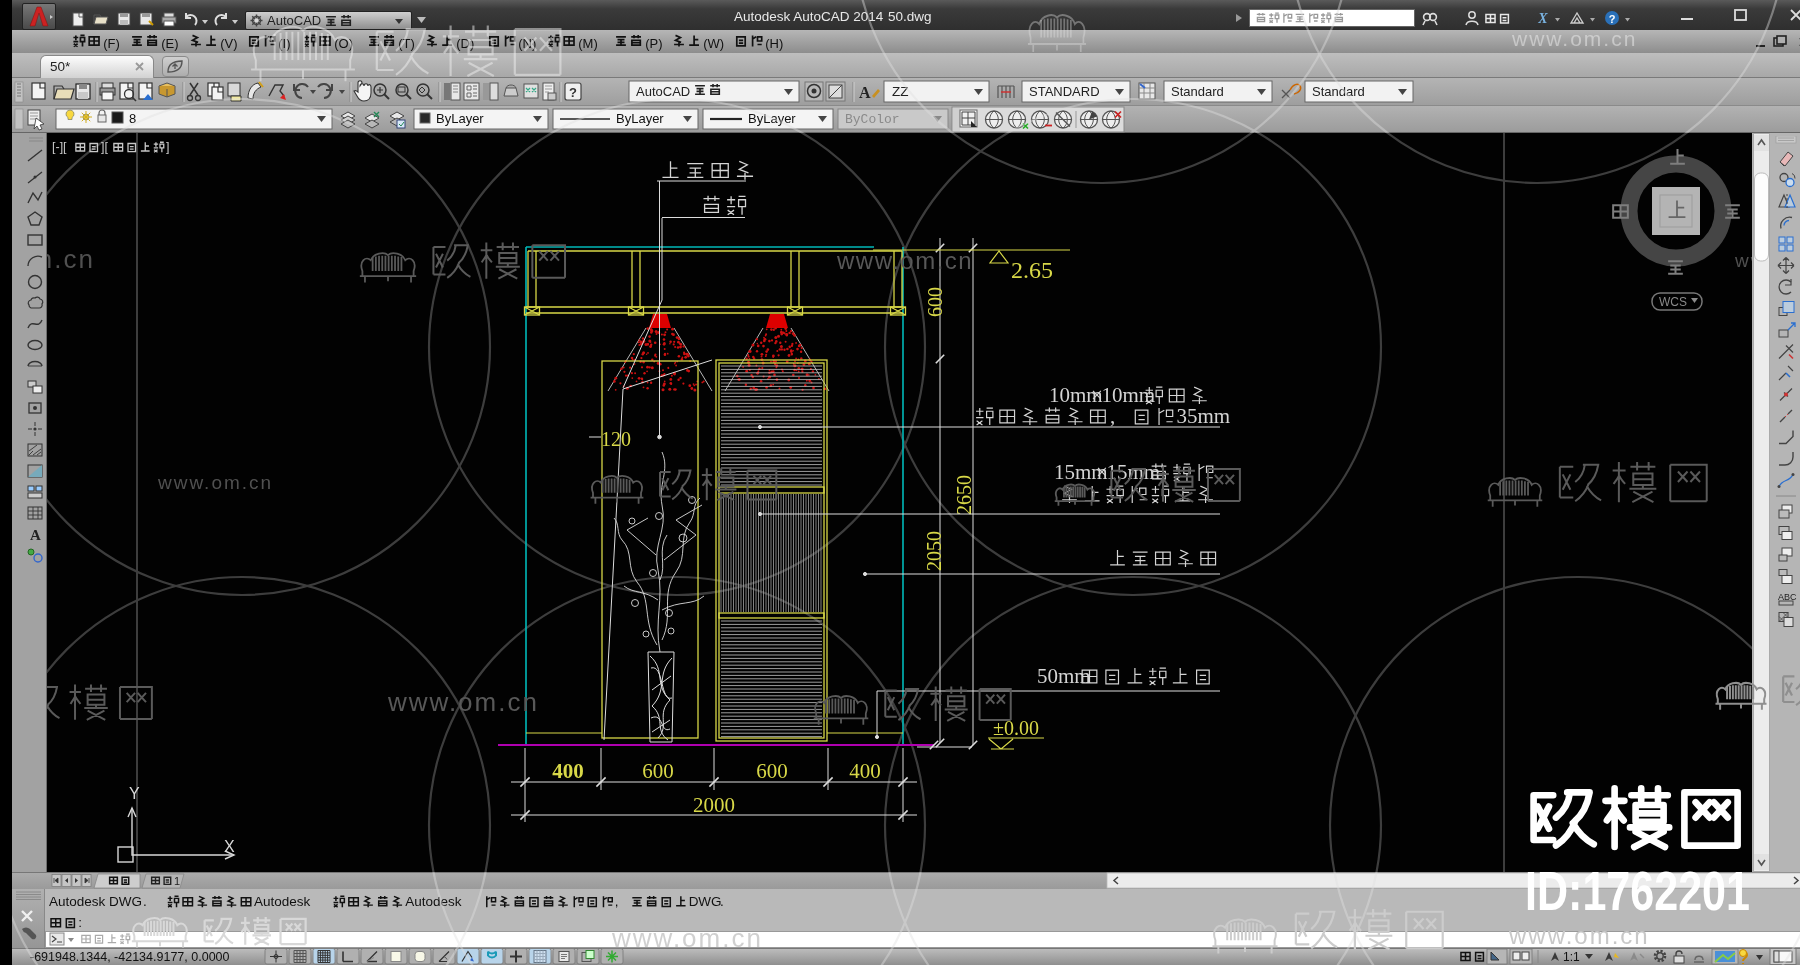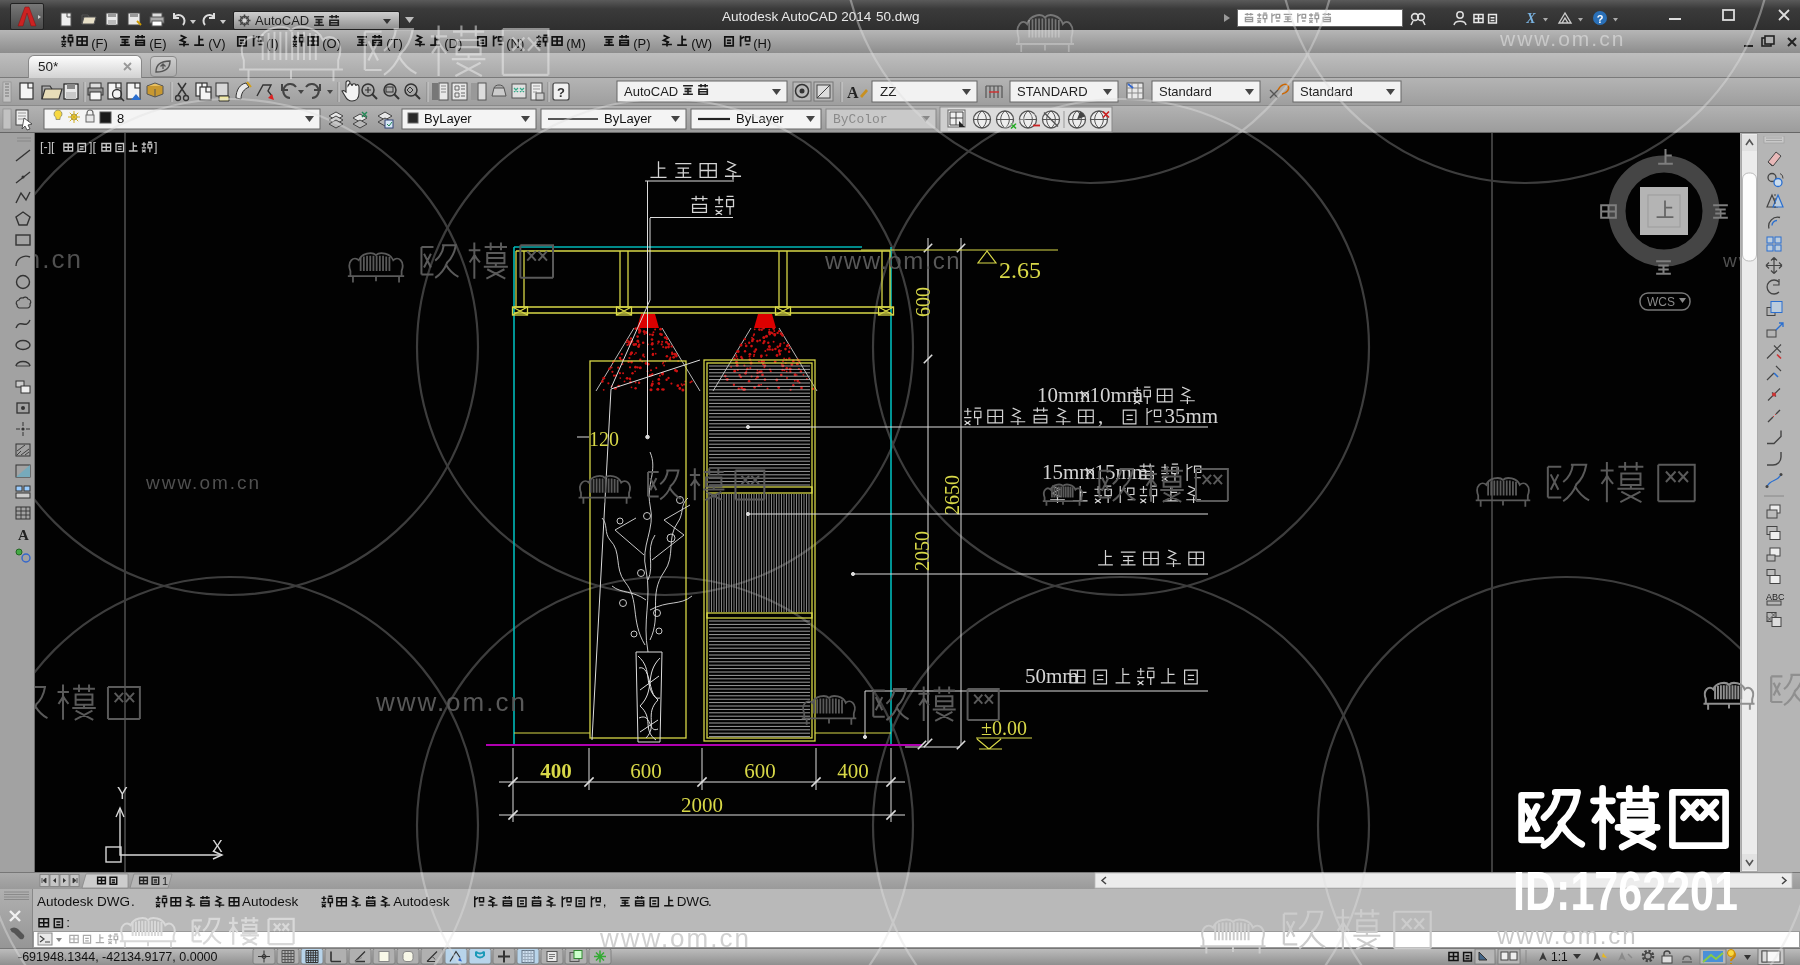--- a/index.html
+++ b/index.html
@@ -1,13 +1,13 @@
 <!DOCTYPE html>
 <html><head><meta charset="utf-8"><style>*{margin:0;padding:0;box-sizing:border-box}html,body{width:1800px;height:965px;overflow:hidden;background:#000;font-family:"Liberation Sans",sans-serif}.ab{position:absolute}</style></head><body>
-<div class="ab" style="left:0;top:0;width:1588px;height:965px">
+<div class="ab" style="left:12px;top:0;width:1588px;height:965px">
     <div class="ab" style="left:0;top:0;width:1800px;height:30px;background:linear-gradient(#5a5a5a,#3a3a3a 30%,#2f2f2f)"></div>
     <div class="ab" style="left:10px;top:3px;width:34px;height:27px;background:linear-gradient(#777,#4a4a4a);border:1px solid #222;border-radius:2px"></div>
     <svg class="ab" style="left:12px;top:4px" width="30" height="25" viewBox="0 0 30 25">
       <path d="M6,22 L13,3 L17,3 L24,22 L19,22 L15,9 L11,22 Z" fill="#c22" stroke="#801010" stroke-width="0.5"></path>
       <path d="M26,11 l3,2 -3,2 z" fill="#ccc"></path>
     </svg>
     <svg class="ab" style="left:57px;top:11px" width="19" height="18" viewBox="0 0 19 18">
       <rect x="4" y="2" width="10" height="13" fill="#eee" stroke="#555"></rect>
       <path d="M10,2 v4 h4" fill="none" stroke="#555"></path>
     </svg>

